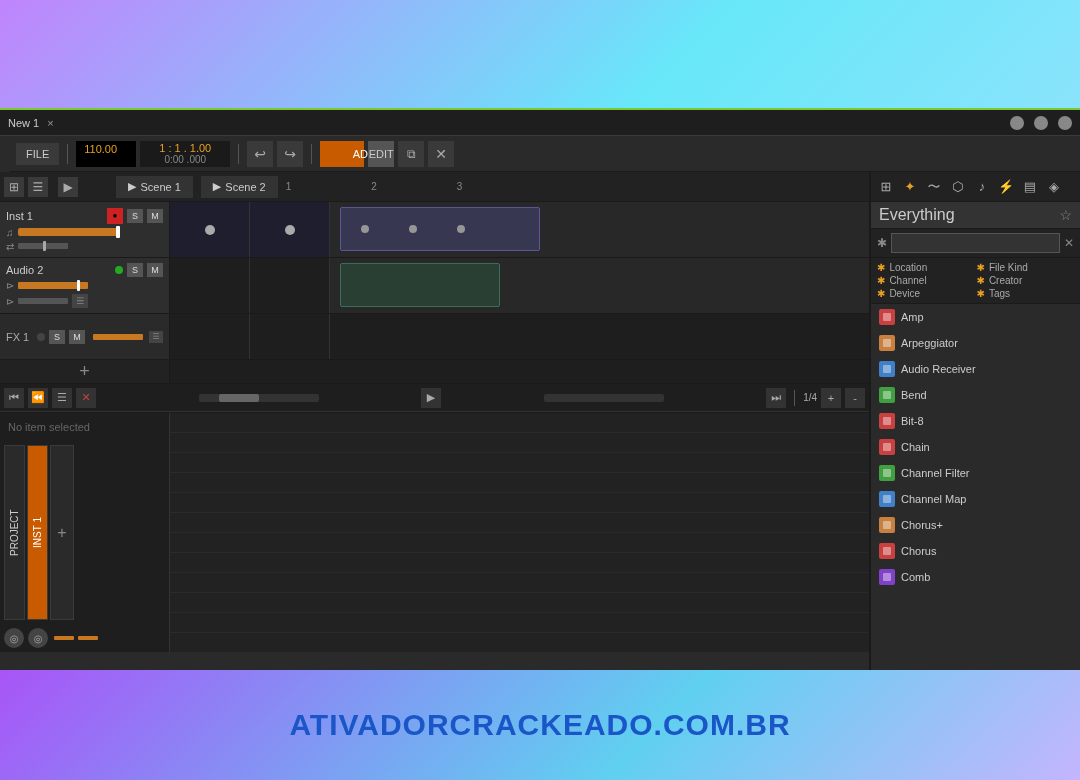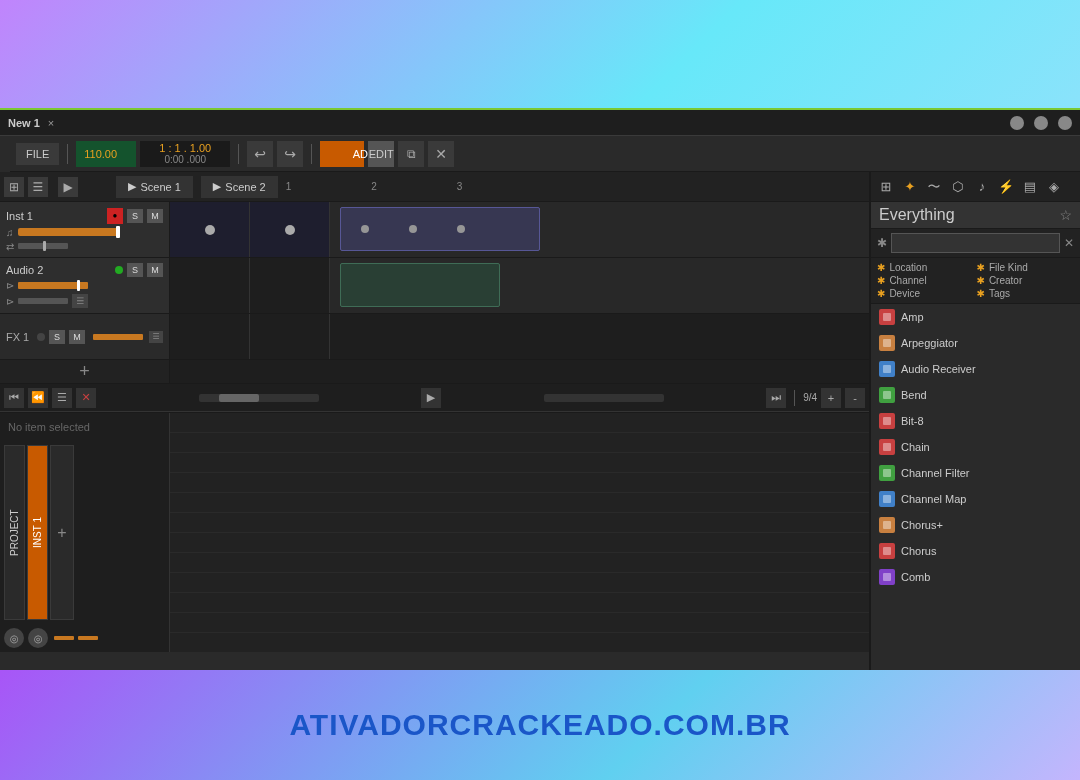--- a/index.html
+++ b/index.html
@@ -41,21 +41,20 @@
       align-items: center;
       background: #1e1e1e;
       height: 26px;
       padding: 0 8px;
       gap: 8px;
       border-bottom: 1px solid #3a3a3a;
     }
     .title-text {
       color: #ccc;
       font-size: 11px;
-      font-weight: bold;
     }
     .title-close {
       color: #999;
       font-size: 11px;
       cursor: pointer;
     }
     .title-spacer { flex: 1; }
     .title-btn {
       width: 14px; height: 14px;
       border-radius: 50%;
@@ -91,27 +90,27 @@
       color: #ccc;
       border: 1px solid #555;
       padding: 3px 16px;
       font-size: 12px;
       cursor: pointer;
       height: 26px;
       flex: 0 0 200px;
     }
     .toolbar-separator { width: 1px; height: 20px; background: #555; margin: 0 4px; }
     .toolbar-display {
-      background: #14532d;
+      background: #000000;
       color: #e8a020;
       font-size: 11px;
       padding: 2px 8px;
       height: 26px;
       display: flex;
-      align-items: center;
+      align-items: flex-start;
       gap: 4px;
       min-width: 60px;
     }
     .toolbar-time {
       background: #1a1a1a;
       color: #e8a020;
       font-size: 11px;
       padding: 2px 8px;
       height: 26px;
       display: flex;
@@ -709,21 +708,21 @@
         <div style="width:120px;height:8px;background:#333;border-radius:2px;position:relative;">
           <div style="position:absolute;left:20px;width:40px;height:100%;background:#666;border-radius:2px;"></div>
         </div>
         <div style="flex:1;"></div>
         <button class="transport-btn">▶</button>
         <div style="flex:1;"></div>
         <div style="width:120px;height:8px;background:#333;border-radius:2px;"></div>
         <div style="flex:1;"></div>
         <button class="transport-btn">⏭</button>
         <div style="width:1px;height:16px;background:#555;margin:0 4px;"></div>
-        <span style="color:#aaa;font-size:10px;">9/4</span>
+        <span style="color:#aaa;font-size:10px;">1/4</span>
         <button class="transport-btn">+</button>
         <button class="transport-btn">-</button>
       </div>
 
       <div class="bottom-section">
         <div class="bottom-left">
           <span class="no-item">No item selected</span>
           <div class="bottom-tabs">
             <div class="bottom-tab-vert">PROJECT</div>
             <div class="bottom-tab-vert active">INST 1</div>

